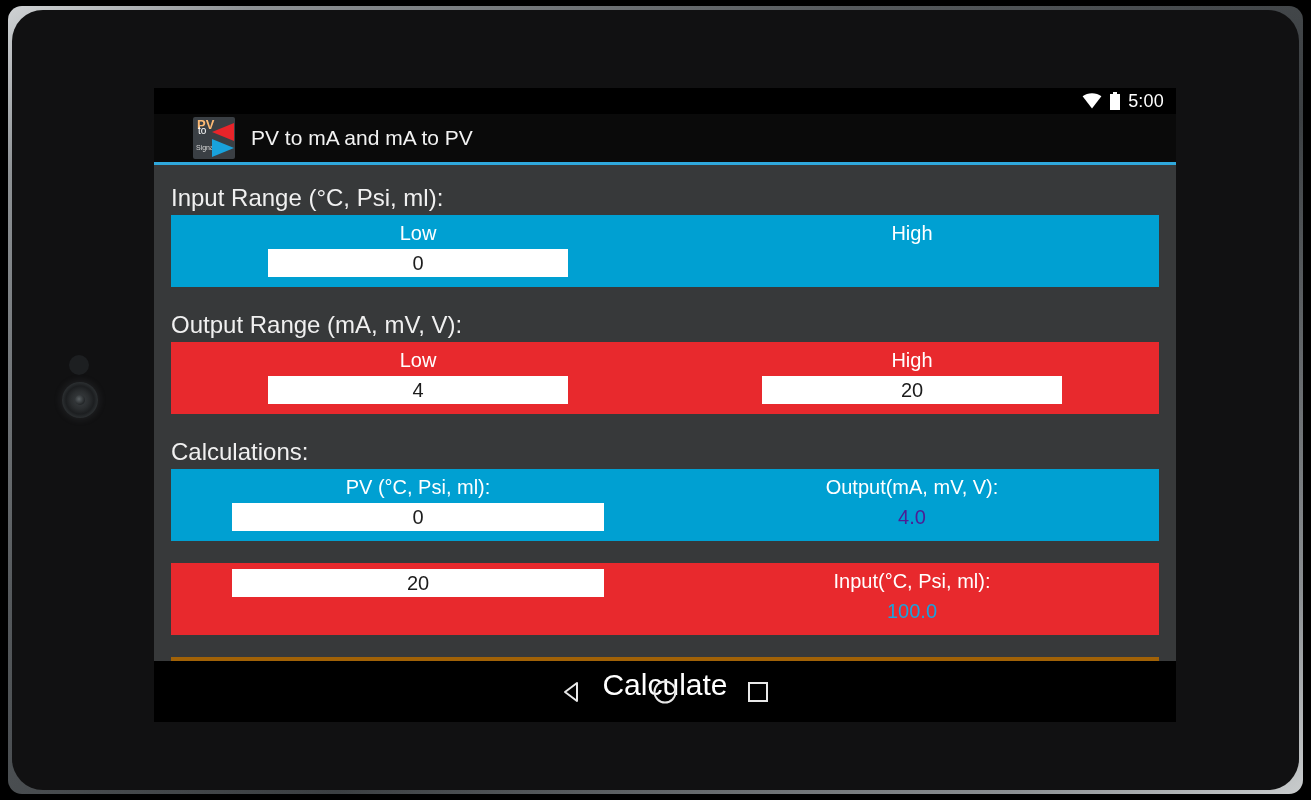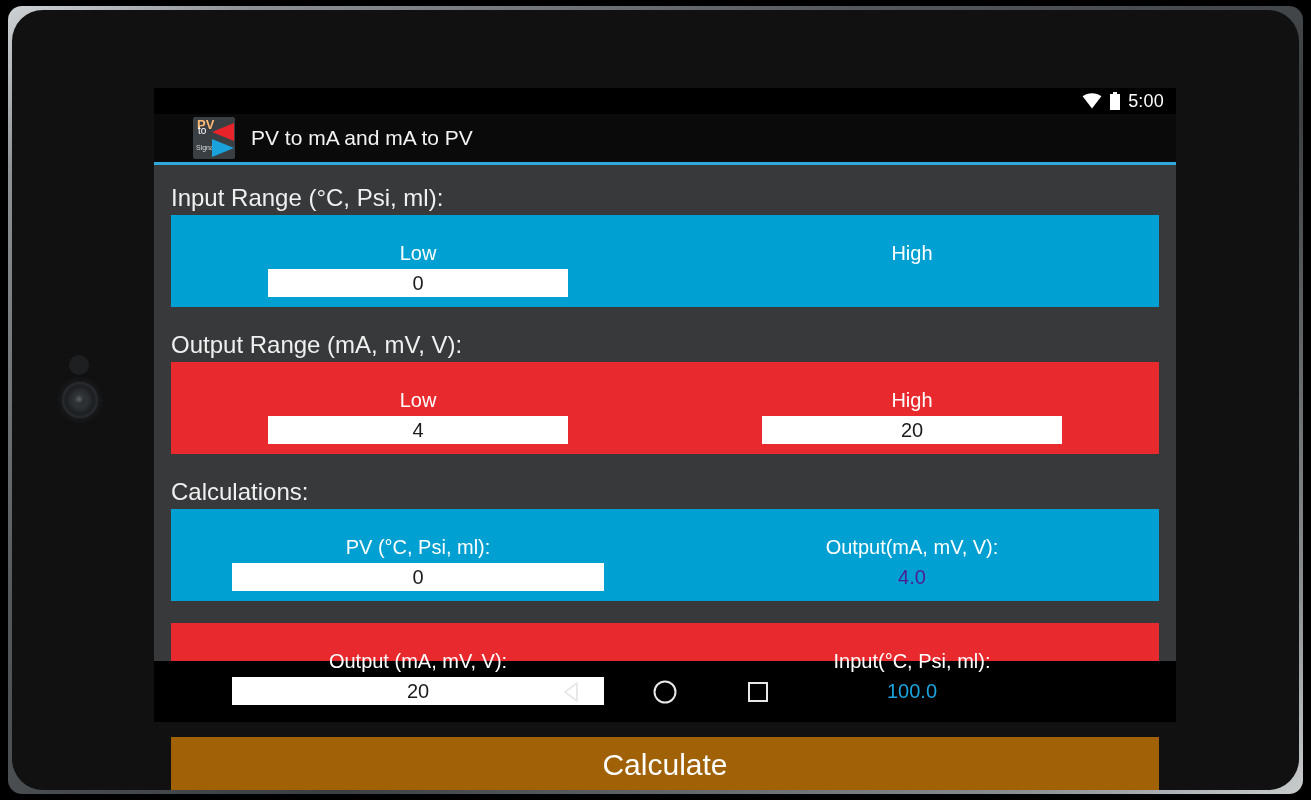--- a/index.html
+++ b/index.html
@@ -153,21 +153,20 @@
     padding: 6px 0 10px 0;
     display: flex;
     flex-direction: column;
     align-items: center;
   }
   .cell-label {
     color: #ffffff;
     font-size: 20px;
     line-height: 24px;
     margin-bottom: 4px;
-    margin-top: 20px;
   }
   .field {
     background: #ffffff;
     color: #1c1c1c;
     font-size: 20px;
     text-align: center;
     line-height: 28px;
     height: 28px;
     width: 300px;
     border: 0;
@@ -283,21 +282,20 @@
           <div class="band-cell">
             <span class="cell-label">Output(mA, mV, V):</span>
             <span class="result-value red">4.0</span>
           </div>
         </div>
 
         <div class="gap-mid"></div>
 
         <div class="band red">
           <div class="band-cell">
-            <span class="cell-label">Output (mA, mV, V):</span>
             <input class="field wide" type="text" value="20" style="">
           </div>
           <div class="band-cell">
             <span class="cell-label">Input(°C, Psi, ml):</span>
             <span class="result-value blue">100.0</span>
           </div>
         </div>
 
         <button id="calculate-button">Calculate</button>
       </div>

